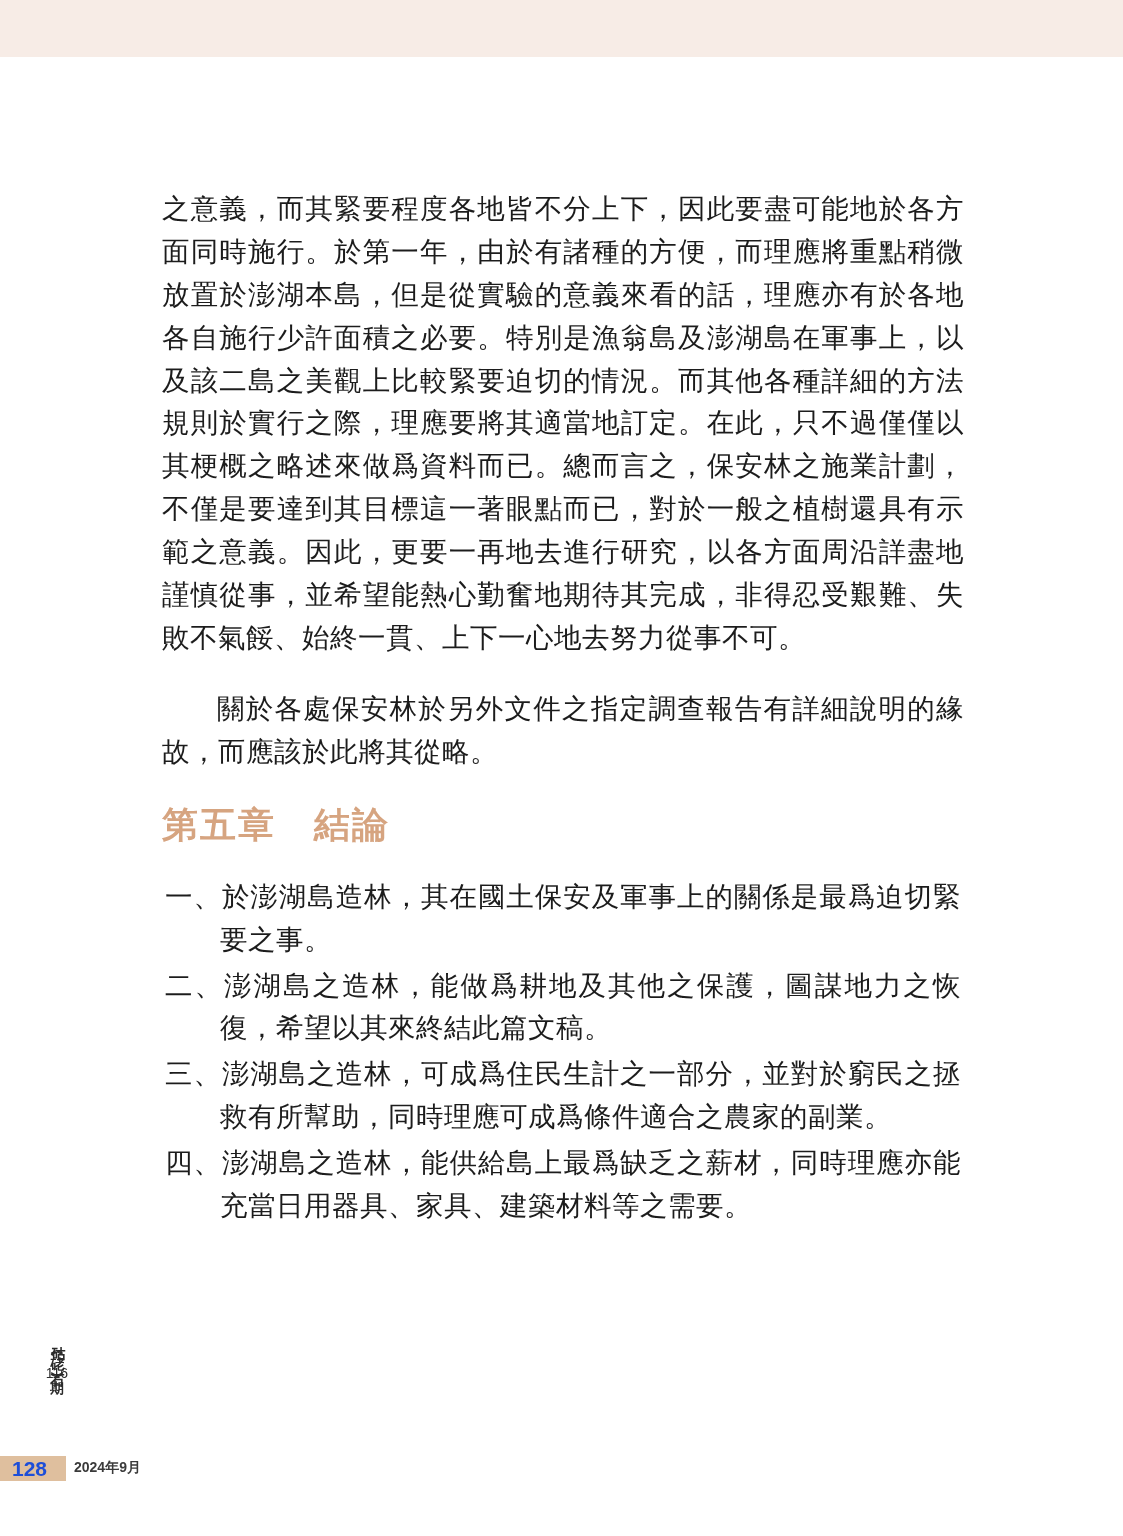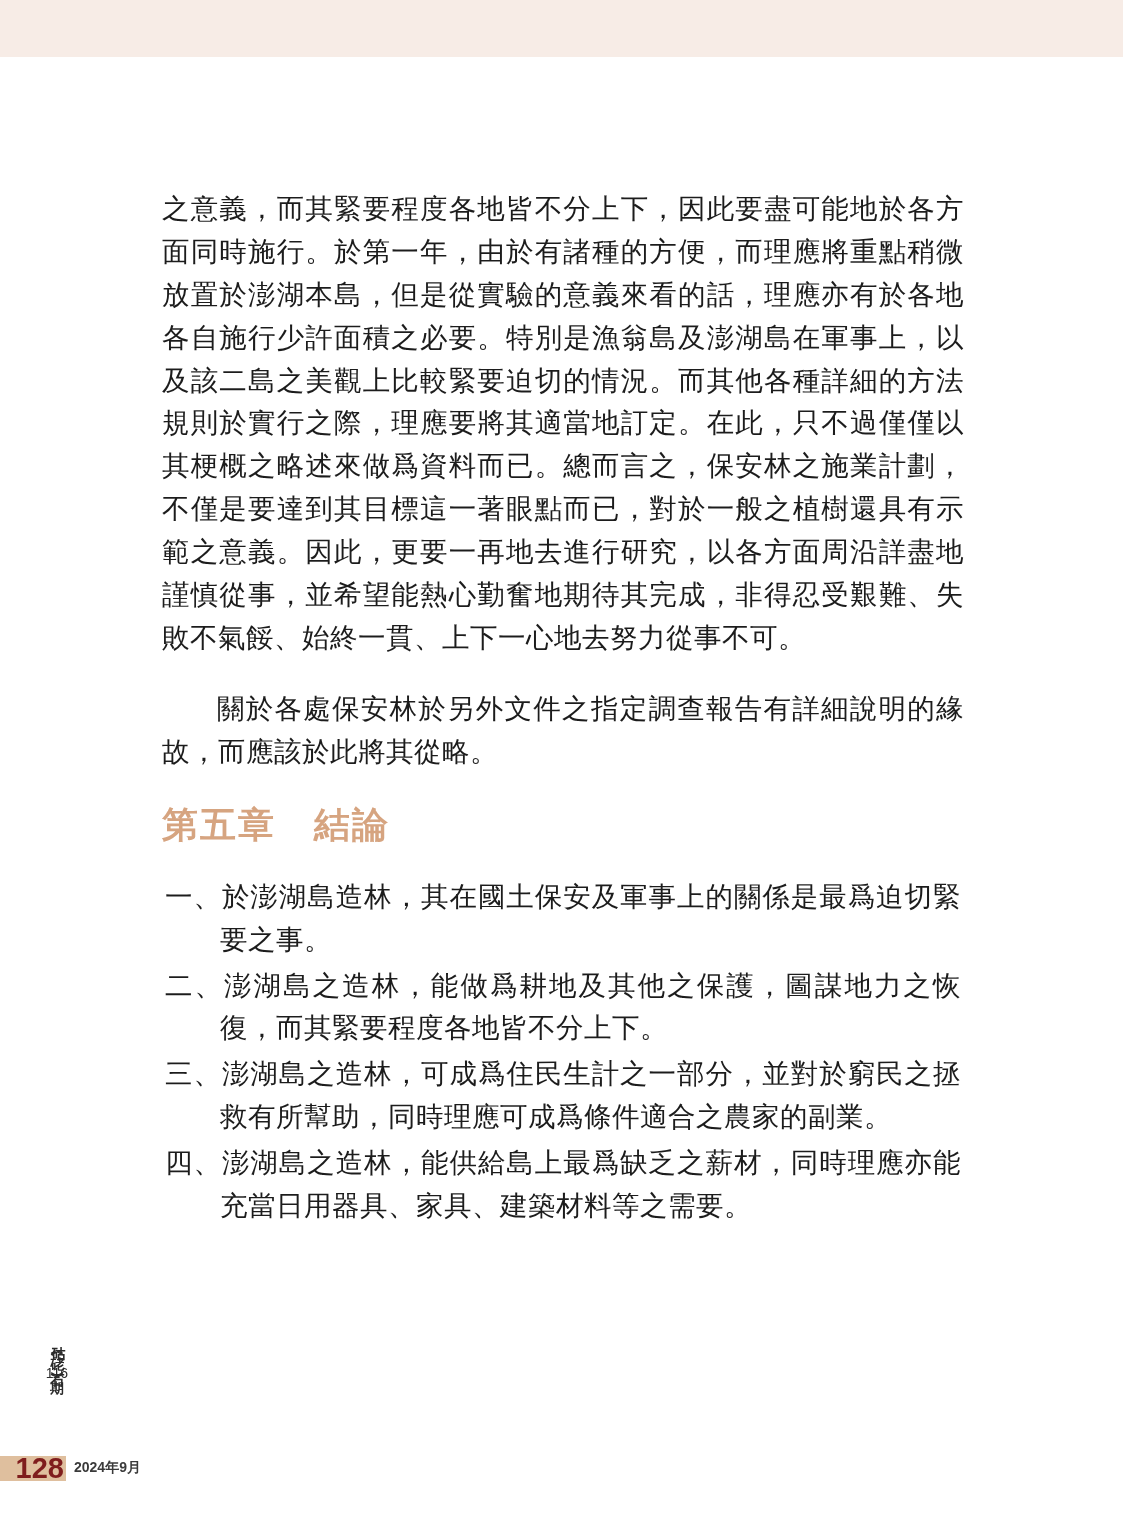--- a/index.html
+++ b/index.html
@@ -67,43 +67,43 @@
   .issue-label { font-size: 14px; font-weight: bold; line-height: 1.15; }
   .page-bar {
     position: absolute;
     left: 0; top: 1456px;
     width: 66px; height: 25px;
     background: var(--page-bar, #dfbf9e);
     display: flex; align-items: center; justify-content: flex-end;
   }
   .page-number {
     font-family: "Liberation Sans", "DejaVu Sans", sans-serif;
-    font-size: 29px; font-weight: bold; color: #7f1d1d;
-    padding-right: 2px; line-height: 1;
+    font-size: 21px; font-weight: bold; color: #1d4ed8;
+    padding-right: 19px; line-height: 1;
   }
   .page-date {
     position: absolute;
     left: 74px; top: 1460px;
     font-family: "Liberation Sans", "DejaVu Sans", sans-serif;
     font-size: 14px; font-weight: bold; color: #3a3a3a;
     line-height: 1;
   }
 </style>
 </head>
 <body>
 
 <div class="top-band"></div>
 
 <div class="content">
   <p class="para-continuation">之意義，而其緊要程度各地皆不分上下，因此要盡可能地於各方面同時施行。於第一年，由於有諸種的方便，而理應將重點稍微放置於澎湖本島，但是從實驗的意義來看的話，理應亦有於各地各自施行少許面積之必要。特別是漁翁島及澎湖島在軍事上，以及該二島之美觀上比較緊要迫切的情況。而其他各種詳細的方法規則於實行之際，理應要將其適當地訂定。在此，只不過僅僅以其梗概之略述來做爲資料而已。總而言之，保安林之施業計劃，不僅是要達到其目標這一著眼點而已，對於一般之植樹還具有示範之意義。因此，更要一再地去進行研究，以各方面周沿詳盡地謹慎從事，並希望能熱心勤奮地期待其完成，非得忍受艱難、失敗不氣餒、始終一貫、上下一心地去努力從事不可。</p>
   <p class="para">關於各處保安林於另外文件之指定調查報告有詳細說明的緣故，而應該於此將其從略。</p>
   <h2 class="chapter-heading">第五章　結論</h2>
   <ul class="list">
     <li>一、於澎湖島造林，其在國土保安及軍事上的關係是最爲迫切緊要之事。</li>
-    <li>二、澎湖島之造林，能做爲耕地及其他之保護，圖謀地力之恢復，而其緊要程度各地皆不分上下。</li>
+    <li>二、澎湖島之造林，能做爲耕地及其他之保護，圖謀地力之恢復，希望以其來終結此篇文稿。</li>
     <li>三、澎湖島之造林，可成爲住民生計之一部分，並對於窮民之拯救有所幫助，同時理應可成爲條件適合之農家的副業。</li>
     <li>四、澎湖島之造林，能供給島上最爲缺乏之薪材，同時理應亦能充當日用器具、家具、建築材料等之需要。</li>
   </ul>
 </div>
 
 <div class="footer-journal">
   <div class="journal-title-vertical">《硓𥑮石》</div>
   <div class="issue-number">116</div>
   <div class="issue-label">期</div>
 </div>

